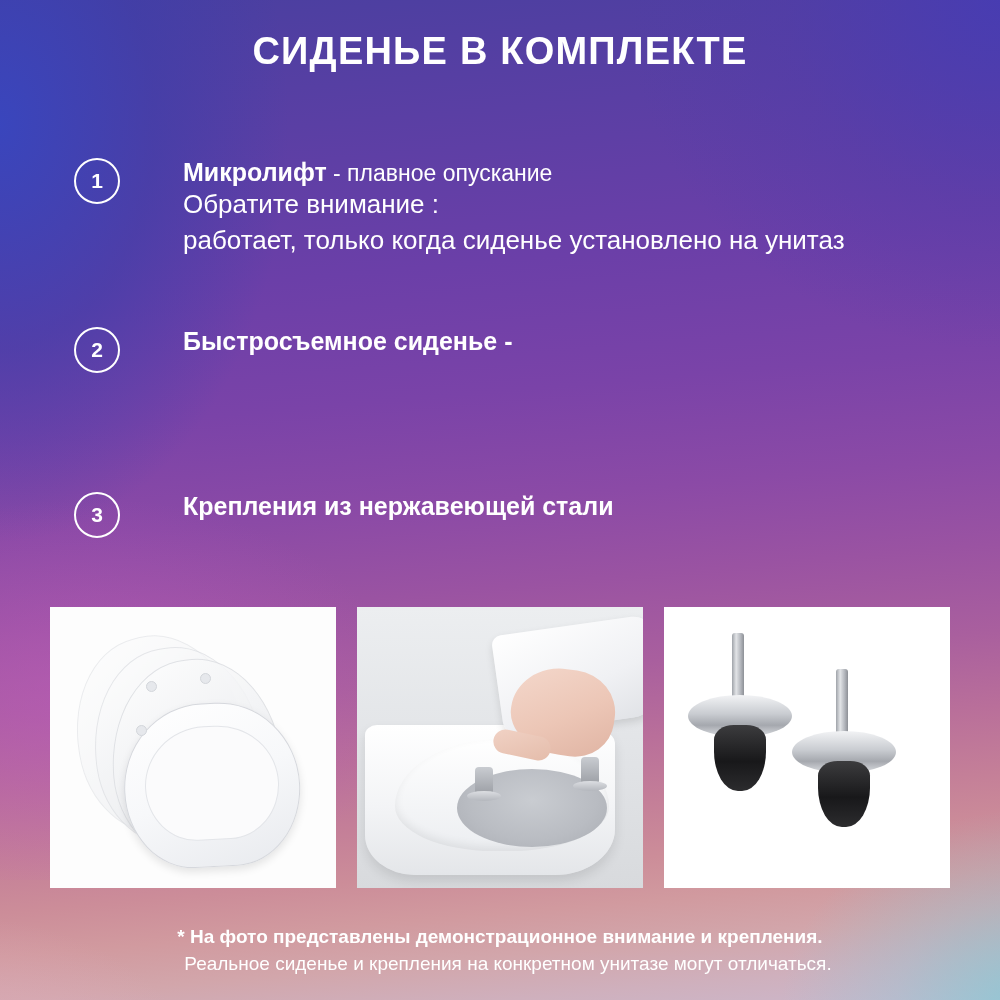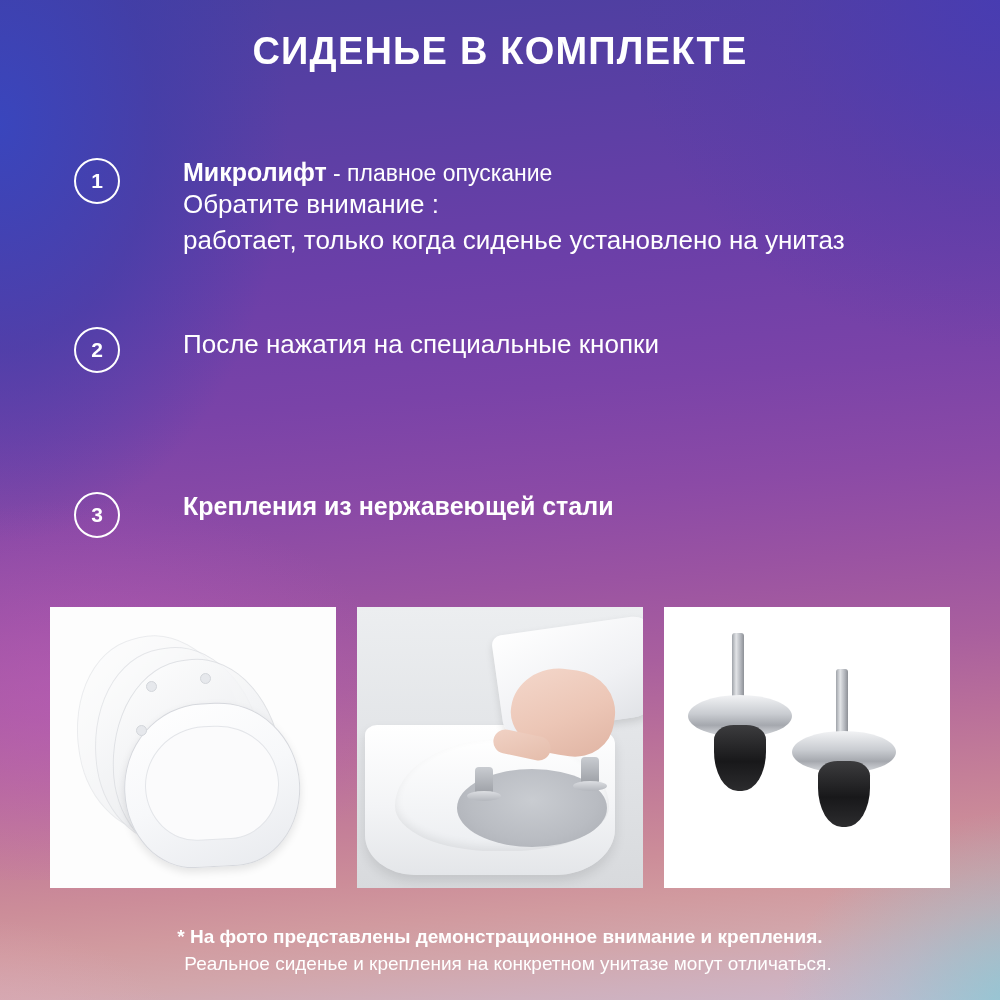--- a/index.html
+++ b/index.html
@@ -243,21 +243,21 @@
     <div class="feature-body">
       <div class="feat-head"><span>Микролифт</span><span class="thin"> - плавное опускание</span></div>
       <div class="feat-line">Обратите внимание :</div>
       <div class="feat-line">работает, только когда сиденье установлено на унитаз</div>
     </div>
   </div>
 
   <div class="feature" id="feature-2">
     <div class="num-badge">2</div>
     <div class="feature-body">
-      <div class="feat-line">После нажатия на специальные кнопки</div>
+      <div class="feat-head"><span>Быстросъемное сиденье -</span></div>
     </div>
   </div>
 
   <div class="feature" id="feature-3">
     <div class="num-badge">3</div>
     <div class="feature-body">
       <div class="feat-head"><span>Крепления из нержавеющей стали</span></div>
     </div>
   </div>
 

